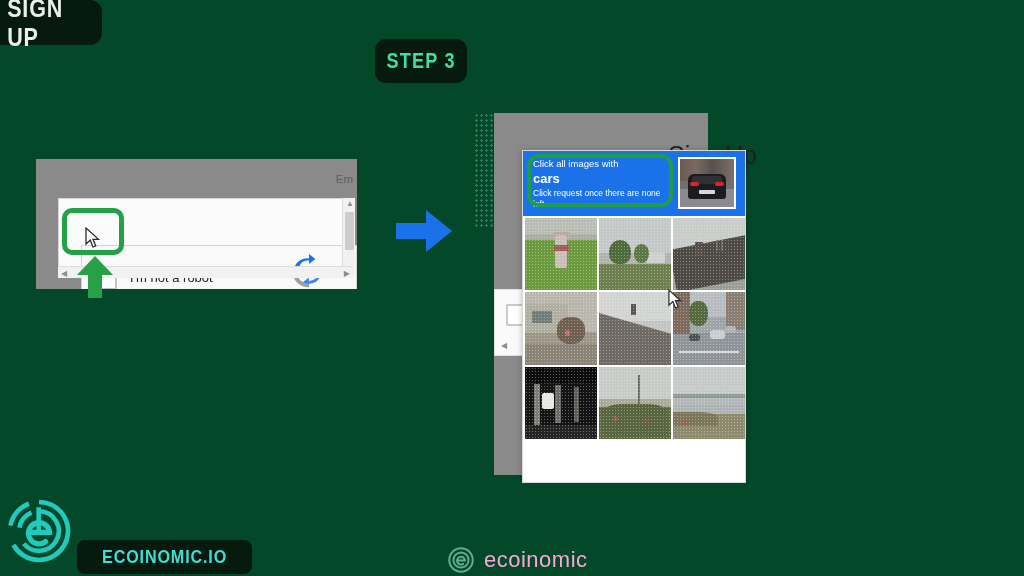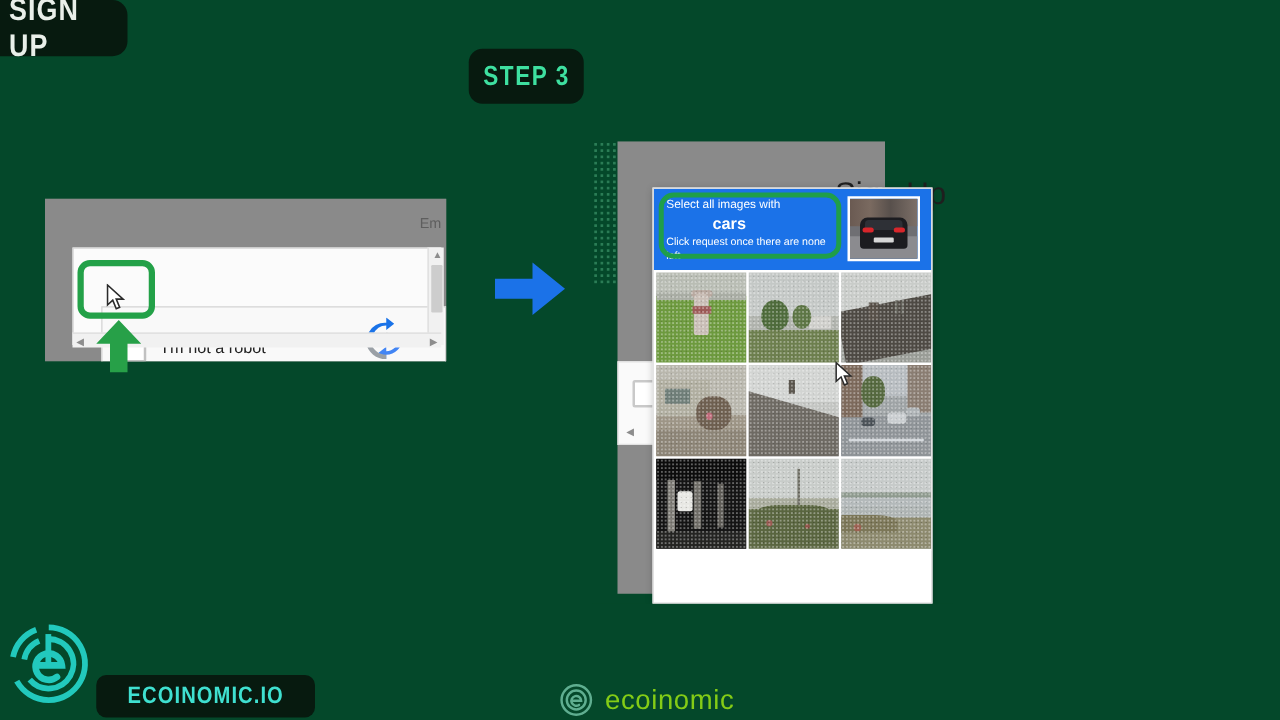--- a/index.html
+++ b/index.html
@@ -249,21 +249,21 @@
     position: relative;
     height: 65px;
     background: #1b72e8;
   }
   #captcha-prompt {
     position: absolute;
     left: 10px; top: 7px;
     width: 134px; color: #fff;
   }
   #cp-line1 { font-size: 9.5px; line-height: 1.3; }
-  #cp-target { font-size: 13px; font-weight: 700; line-height: 1.35; margin-left: 37px; }
+  #cp-target { font-size: 13px; font-weight: 700; line-height: 1.35; }
   #cp-line3 { font-size: 8.5px; line-height: 1.3; }
   #prompt-highlight {
     position: absolute;
     left: 4px; top: 3px;
     width: 146px; height: 53px;
     border: 4px solid #1f9e4a;
     border-radius: 12px;
     z-index: 3;
   }
   #captcha-example {
@@ -438,21 +438,21 @@
     transform: scaleX(0.85);
     letter-spacing: 1px;
     font-family: "Liberation Sans Narrow", "Liberation Sans", sans-serif;
   }
   #watermark {
     position: absolute;
     left: 447px; top: 546px;
     display: flex; align-items: center; gap: 9px;
   }
   #watermark .wm-txt {
-    color: #84cc16;
+    color: #f9a8d4;
     font-size: 22px;
     letter-spacing: .5px;
   }
 </style>
 </head>
 <body>
 
 <div id="stage">
 
   <div class="badge" id="signup-badge">
@@ -532,21 +532,21 @@
     <div id="rp-rc-peek">
       <div id="rp-rc-peek-box"></div>
       <div class="sb-arrow" style="left:6px;bottom:5px;">◀</div>
     </div>
     <div id="rp-rc-peek-arrow"></div>
 
     <div id="captcha">
 
       <div id="captcha-header">
         <div id="captcha-prompt">
-          <div id="cp-line1">Select all images with</div>
+          <div id="cp-line1">Click all images with</div>
           <div id="cp-target">cars</div>
           <div id="cp-line3">Click request once there are none left</div>
         </div>
         <div id="prompt-highlight"></div>
 
         <div id="captcha-example">
           <div class="car-thumb">
             <div class="bg-build"></div>
             <div class="road"></div>
             <div class="body"></div>

